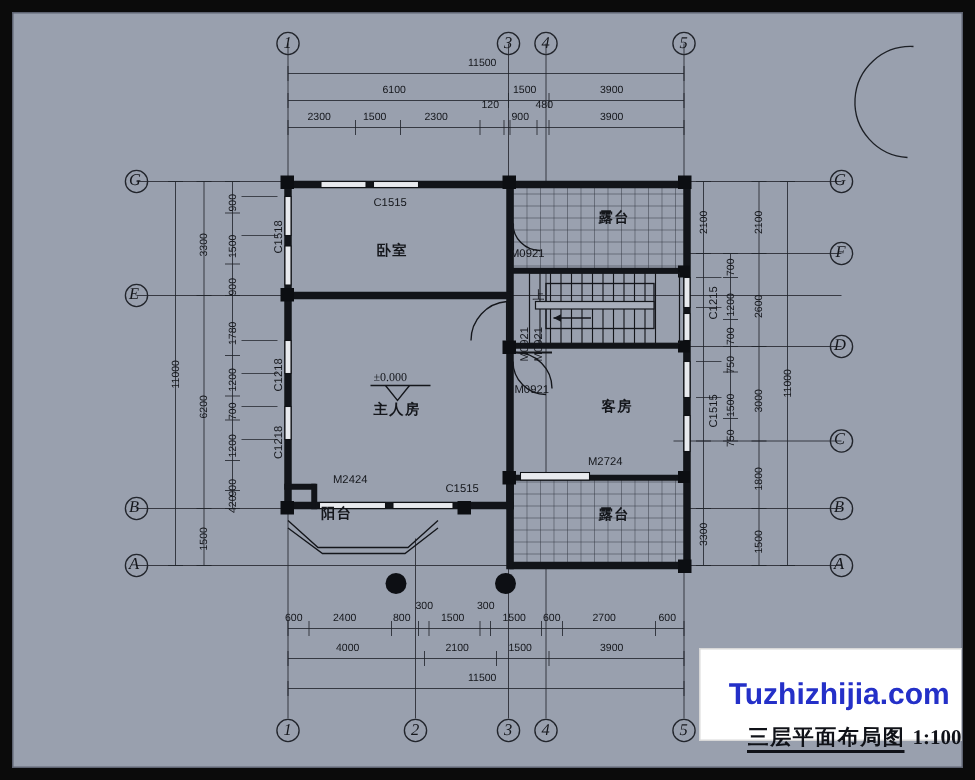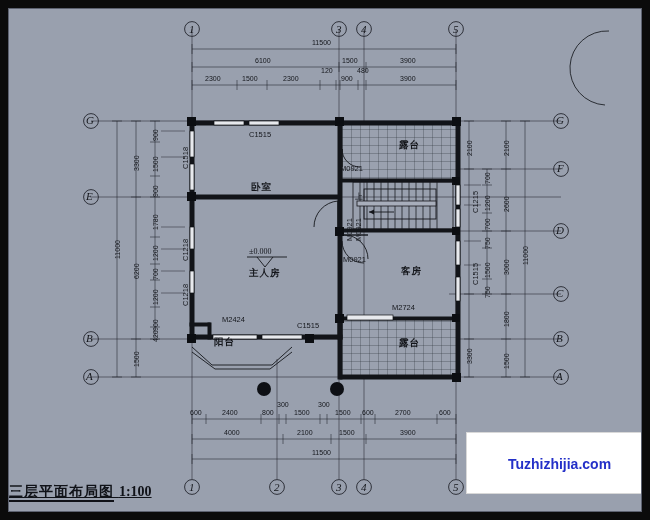--- a/index.html
+++ b/index.html
@@ -25,32 +25,32 @@
   .dim{font-size:7px;letter-spacing:0px;}
   .dimv{font-size:7px;transform-origin:0 0;}
   .room{font-size:9.5px;font-weight:bold;letter-spacing:1px;}
   .wlab{font-size:7.5px;}
   .wlabv{font-size:7.5px;transform-origin:0 0;}
   .gridtxt{
     font-family:"Liberation Serif","DejaVu Serif",serif;
     font-size:11px;font-style:italic;color:#15171c;
   }
   #title{
-    position:absolute;left:0;right:0;bottom:10px;text-align:left;
-    font-size:14px;font-weight:bold;color:#101218;letter-spacing:1px;text-decoration:underline;
+    position:absolute;left:0;right:0;bottom:10px;text-align:right;
+    font-size:14px;font-weight:bold;color:#101218;letter-spacing:1px;
   }
   #title .sc{font-family:"Liberation Serif","DejaVu Serif",serif;font-style:normal;letter-spacing:0px;}
   #title .cn{border-bottom:2px solid #101218;padding-bottom:1px;}
   #wm{
     position:absolute;left:457px;top:423px;width:185px;height:60px;
     background:#ffffff;border:1px solid #d8d8d8;
     display:flex;flex-direction:column;align-items:center;justify-content:center;
   }
   #wm .cnw{font-size:24px;font-weight:bold;color:#111;letter-spacing:2px;line-height:1.05;}
-  #wm .enw{font-size:14px;font-weight:bold;color:#2430c8;
+  #wm .enw{font-size:20px;font-weight:bold;color:#2430c8;
     font-family:"Liberation Sans","DejaVu Sans",sans-serif;letter-spacing:0px;margin-top:1px;}
   .elev{font-size:8px;font-family:"Liberation Serif","DejaVu Serif",serif;}
 </style>
 </head>
 <body>
 
 <div id="root">
   <div id="paper">
 
     <div id="svgwrap">
@@ -495,21 +495,21 @@
     <div class="lbl dimv" style="left:457px;top:355px;transform:rotate(-90deg);">3300</div>
 
     <div class="lbl dimv" style="left:494px;top:147px;transform:rotate(-90deg);">2100</div>
     <div class="lbl dimv" style="left:494px;top:203px;transform:rotate(-90deg);">2600</div>
     <div class="lbl dimv" style="left:494px;top:266px;transform:rotate(-90deg);">3000</div>
     <div class="lbl dimv" style="left:494px;top:318px;transform:rotate(-90deg);">1800</div>
     <div class="lbl dimv" style="left:494px;top:360px;transform:rotate(-90deg);">1500</div>
 
     <div class="lbl dimv" style="left:513px;top:256px;transform:rotate(-90deg);">11000</div>
 
-    <div class="lbl room" style="left:242px;top:152px;margin-top:20px;">卧室</div>
+    <div class="lbl room" style="left:242px;top:152px;">卧室</div>
     <div class="lbl room" style="left:240px;top:258px;">主人房</div>
     <div class="lbl room" style="left:392px;top:256px;">客房</div>
     <div class="lbl room" style="left:205px;top:327px;">阳台</div>
     <div class="lbl room" style="left:390px;top:130px;">露台</div>
     <div class="lbl room" style="left:390px;top:328px;">露台</div>
 
     <div class="lbl elev" style="left:240px;top:238px;">±0.000</div>
 
     <div class="lbl wlab" style="left:240px;top:121px;">C1515</div>
     <div class="lbl wlabv" style="left:172px;top:160px;transform:rotate(-90deg);">C1518</div>

